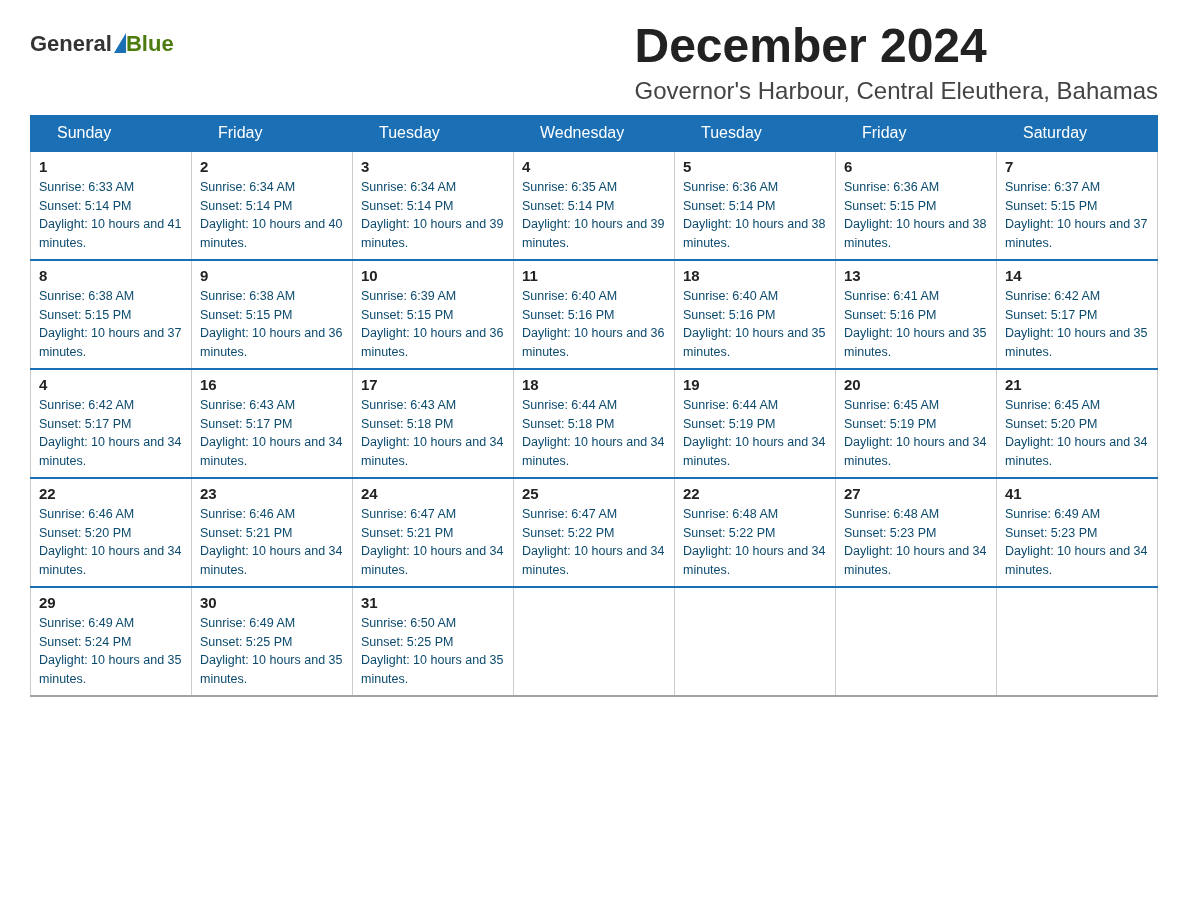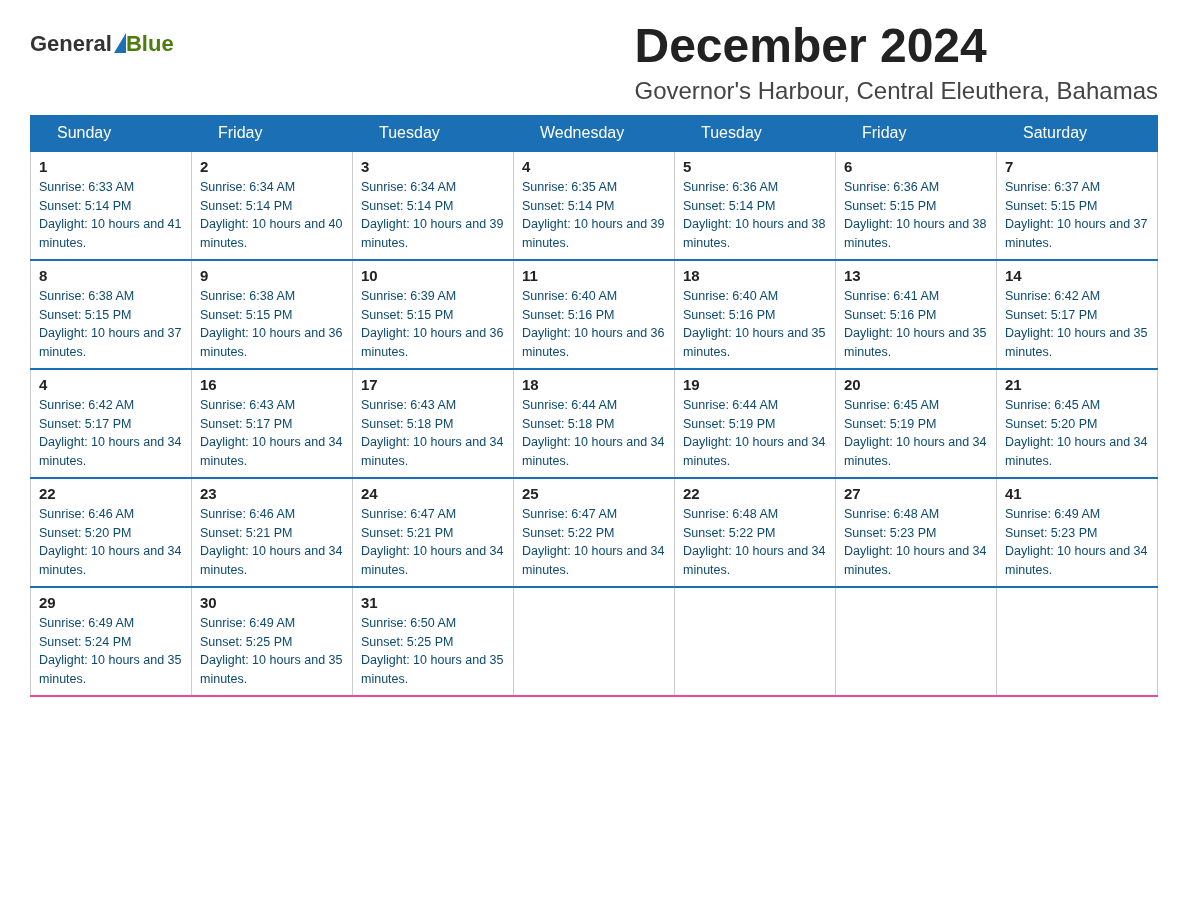--- a/index.html
+++ b/index.html
@@ -84,21 +84,21 @@
     }
     .day-info {
       font-size: 12.5px;
       color: #0c4a6e;
       line-height: 1.5;
     }
     .empty-cell {
       background: #fff;
     }
     tr:last-child td {
-      border-bottom: 2px solid #ec4899;
+      border-bottom: 2px solid #a3a3a3;
     }
     .row-top-border td {
       border-top: 2px solid #1a6fb5;
     }
   </style>
 </head>
 <body>
 
 <div class="header-area">
   <div class="logo">

